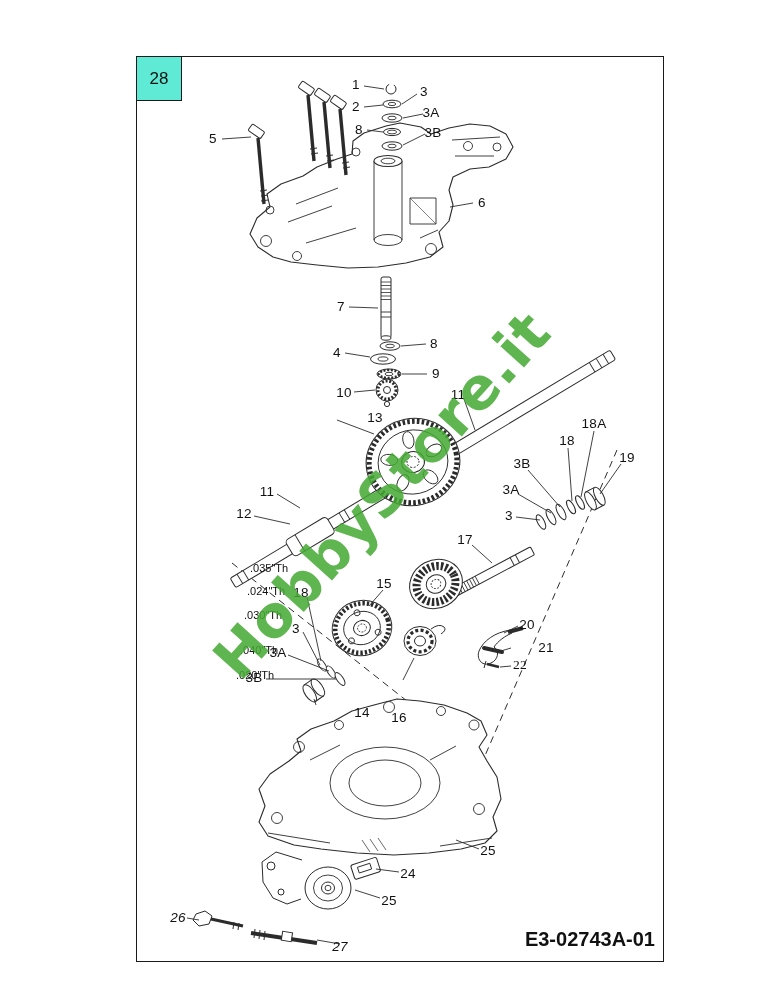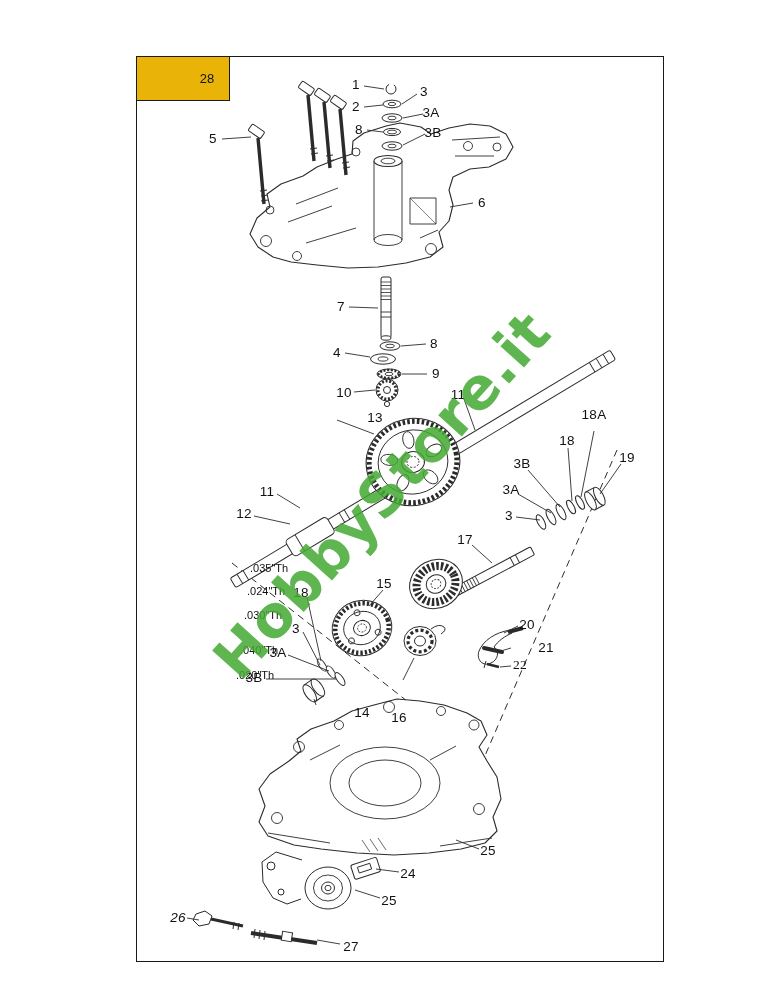--- a/index.html
+++ b/index.html
@@ -2,22 +2,22 @@
 <html><head>
 <meta charset="utf-8">
 <style>
   html,body{margin:0;padding:0;background:#fff;}
   .page{position:relative;width:772px;height:1000px;background:#fff;overflow:hidden;
         font-family:"Liberation Sans",sans-serif;color:#111;}
   .frame{position:absolute;left:136px;top:56px;width:526px;height:904px;
          border:1px solid #1a1a1a;z-index:0;}
   .drawing{position:absolute;left:0;top:0;z-index:1;}
   .pagenum{position:absolute;left:136px;top:56px;width:44px;height:43px;
-           border:1px solid #1a1a1a;background:#eab308;display:flex;align-items:center;
-           justify-content:center;font-size:13px;z-index:3;padding-left:48px;}
+           border:1px solid #1a1a1a;background:#5eead4;display:flex;align-items:center;
+           justify-content:center;font-size:17px;z-index:3;}
   #callout-layer,#thickness-layer{position:absolute;left:0;top:0;width:100%;height:100%;z-index:2;pointer-events:none;}
   .callout{position:absolute;transform:translate(-50%,-50%);font-size:13.5px;
            letter-spacing:.3px;color:#111;white-space:nowrap;}
   .th-label{position:absolute;transform:translateY(-50%);font-size:11px;color:#111;white-space:nowrap;}
   .watermark{position:absolute;left:112px;top:455px;width:540px;height:80px;line-height:80px;
              text-align:center;transform:rotate(-48deg);transform-origin:center;
              font-size:58px;font-weight:bold;letter-spacing:1px;color:#44aa33;opacity:.85;
              z-index:4;pointer-events:none;font-family:"DejaVu Sans","Liberation Sans",sans-serif;}
   .diagram-code{position:absolute;left:505px;top:928px;width:150px;text-align:right;
                 font-size:20px;font-weight:bold;color:#111;z-index:2;}
@@ -340,21 +340,21 @@
       <div class="callout" style="left: 433px; top: 132px;">3B</div>
       <div class="callout" style="left: 213px; top: 138px;">5</div>
       <div class="callout" style="left: 482px; top: 202px;">6</div>
       <div class="callout" style="left: 341px; top: 306px;">7</div>
       <div class="callout" style="left: 337px; top: 352px;">4</div>
       <div class="callout" style="left: 434px; top: 343px;">8</div>
       <div class="callout" style="left: 436px; top: 373px;">9</div>
       <div class="callout" style="left: 344px; top: 392px;">10</div>
       <div class="callout" style="left: 458px; top: 394px;">11</div>
       <div class="callout" style="left: 327px; top: 417px; margin-left: 48px;">13</div>
-      <div class="callout" style="left: 594px; top: 414px;">18A</div>
+      <div class="callout" style="left: 594px; top: 423px;">18A</div>
       <div class="callout" style="left: 567px; top: 440px;">18</div>
       <div class="callout" style="left: 627px; top: 457px;">19</div>
       <div class="callout" style="left: 522px; top: 463px;">3B</div>
       <div class="callout" style="left: 511px; top: 489px;">3A</div>
       <div class="callout" style="left: 509px; top: 515px;">3</div>
       <div class="callout" style="left: 267px; top: 491px;">11</div>
       <div class="callout" style="left: 244px; top: 513px;">12</div>
       <div class="callout" style="left: 465px; top: 539px;">17</div>
       <div class="callout" style="left: 384px; top: 583px;">15</div>
       <div class="callout" style="left: 527px; top: 624px;">20</div>
@@ -363,18 +363,19 @@
       <div class="callout" style="left: 399px; top: 687px; margin-top: 30px;">16</div>
       <div class="callout" style="left: 316px; top: 712px; margin-left: 46px;">14</div>
       <div class="callout" style="left: 301px; top: 592px;">18</div>
       <div class="callout" style="left: 296px; top: 628px;">3</div>
       <div class="callout" style="left: 278px; top: 652px;">3A</div>
       <div class="callout" style="left: 254px; top: 677px;">3B</div>
       <div class="callout" style="left: 488px; top: 850px;">25</div>
       <div class="callout" style="left: 408px; top: 873px;">24</div>
       <div class="callout" style="left: 389px; top: 900px;">25</div>
       <div class="callout" style="left: 178px; top: 917px; font-style: italic;">26</div>
-      <div class="callout" style="left: 351px; top: 946px;">27</div>
+      <div class="callout" style="left: 340px; top: 946px; font-style: italic;">27</div>
     </div>
 
   <div class="pagenum">28</div>
+  <div class="diagram-code">E3-02743A-01</div>
   <div class="watermark" style="color: rgb(68, 170, 51);">HobbyStore.it</div>
 </div>
 
 </body></html>

